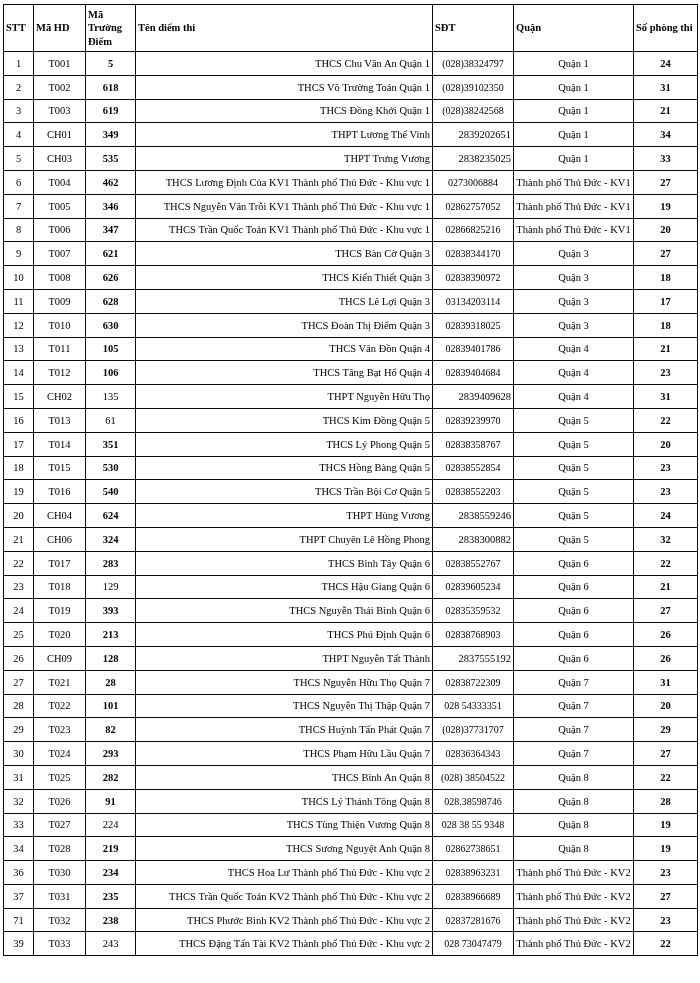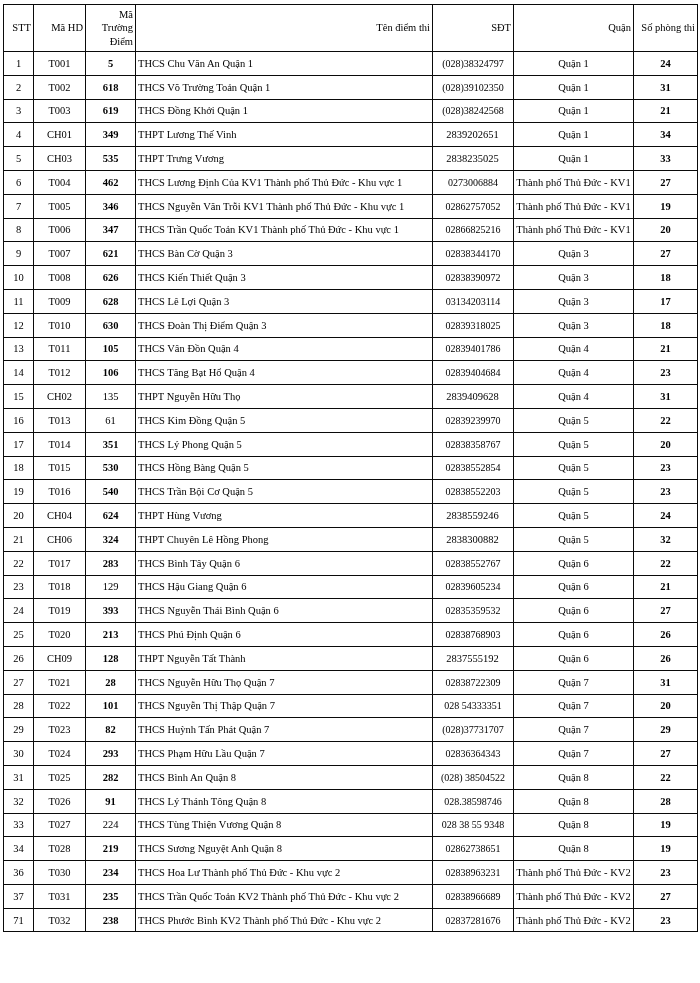--- a/index.html
+++ b/index.html
@@ -25,37 +25,37 @@
   table.exam-table th,
   table.exam-table td {
     border: 1.5px solid #0a0a0a;
     padding: 0 2px;
     overflow: hidden;
     white-space: nowrap;
   }
   thead tr { height: 47px; }
   tbody tr { height: 23.8px; }
   th {
-    font-weight: normal;
+    font-weight: bold;
     font-size: 10.5px;
-    text-align: right;
+    text-align: left;
     line-height: 1.25;
     white-space: normal !important;
     vertical-align: middle;
   }
   td {
     font-size: 10.5px;
     text-align: center;
     vertical-align: middle;
   }
-  td.ten  { text-align: left; padding-left: 3px; }
+  td.ten  { text-align: right; padding-left: 3px; }
   td.ma   { font-weight: bold; }
   td.ma.reg { font-weight: normal; margin-top: 20px; }
   td.sdt  { font-weight: normal; font-size: 10px; }
-  td.sdt.left { font-weight: normal; text-align: center; padding-left: 1px; font-size: 10.5px; }
+  td.sdt.left { font-weight: normal; text-align: right; padding-left: 1px; font-size: 10.5px; }
   td.sp   { font-weight: bold; }
   col.c-stt  { width: 30px; }
   col.c-hd   { width: 52px; }
   col.c-ma   { width: 50px; }
   col.c-ten  { width: 297px; }
   col.c-sdt  { width: 81px; }
   col.c-quan { width: 120px; }
   col.c-sp   { width: 64px; }
 </style>
 </head>
@@ -410,15 +410,24 @@
         </tr>
         <tr>
           <td class="stt">71</td>
           <td class="hd">T032</td>
           <td class="ma">238</td>
           <td class="ten">THCS Phước Bình KV2 Thành phố Thủ Đức - Khu vực 2</td>
           <td class="sdt">02837281676</td>
           <td class="quan">Thành phố Thủ Đức - KV2</td>
           <td class="sp">23</td>
         </tr>
+        <tr>
+          <td class="stt">39</td>
+          <td class="hd">T033</td>
+          <td class="ma reg">243</td>
+          <td class="ten">THCS Đặng Tấn Tài KV2 Thành phố Thủ Đức - Khu vực 2</td>
+          <td class="sdt">028 73047479</td>
+          <td class="quan">Thành phố Thủ Đức - KV2</td>
+          <td class="sp">22</td>
+        </tr>
       </tbody>
   </table>
 </div>
 
 </body></html>

